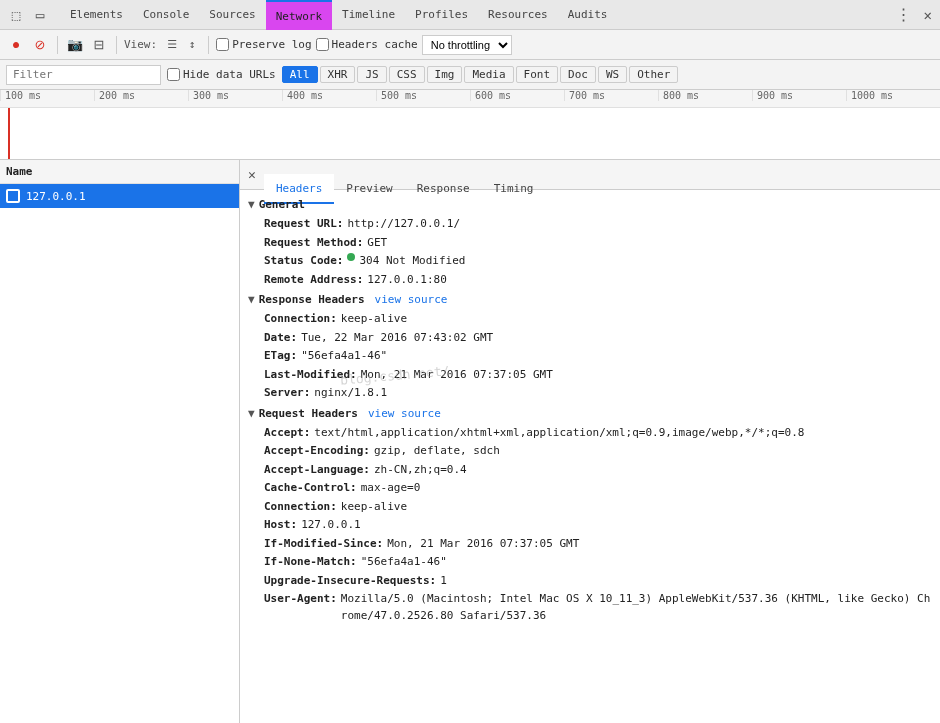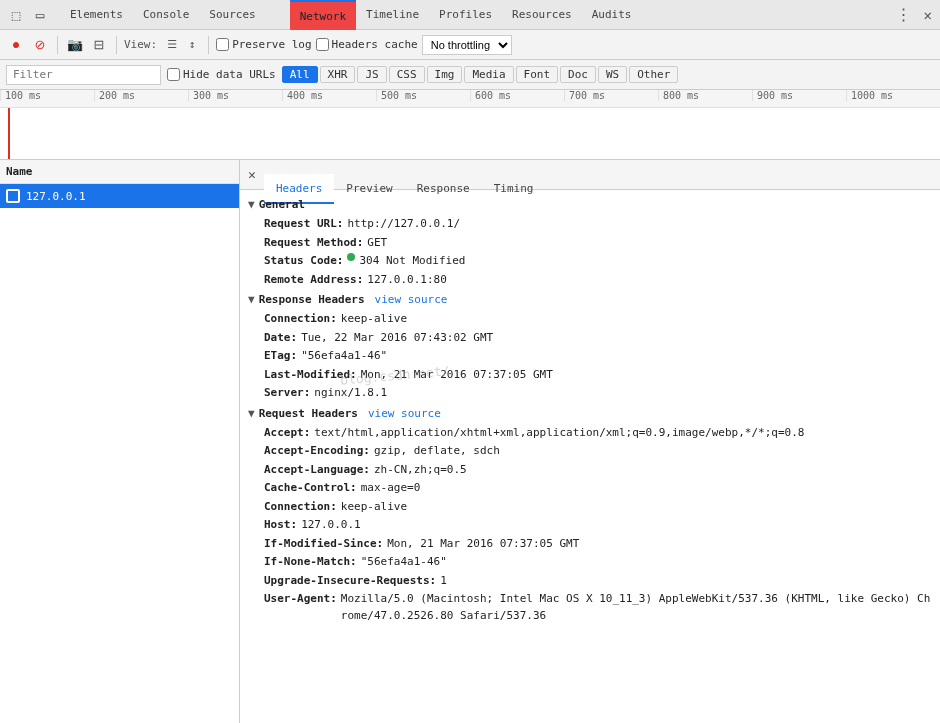--- a/index.html
+++ b/index.html
@@ -15,24 +15,23 @@
       font-size: 11px;
     }
     .devtools-tabs .tab-item {
       padding: 0 10px;
       height: 30px;
       line-height: 30px;
       cursor: pointer;
       color: #444;
     }
     .devtools-tabs .tab-item.active {
-      background: #ef4444;
+      background: #d946ef;
       border-top: 2px solid #1a73e8;
       color: #222;
-      margin-left: 24px;
     }
     .devtools-tabs .tab-icons {
       display: flex; align-items: center; margin-right: 8px;
     }
     .devtools-tabs .tab-icons span {
       display: inline-flex; align-items: center; justify-content: center;
       width: 24px; height: 24px; cursor: pointer; color: #555;
     }
     .devtools-tabs .spacer { flex: 1; }
     .devtools-tabs .tab-more { margin-left: auto; display: flex; align-items: center; gap: 4px; }
@@ -375,21 +374,21 @@
           <div class="header-row">
             <span class="header-name">Accept:</span>
             <span class="header-value">text/html,application/xhtml+xml,application/xml;q=0.9,image/webp,*/*;q=0.8</span>
           </div>
           <div class="header-row">
             <span class="header-name">Accept-Encoding:</span>
             <span class="header-value">gzip, deflate, sdch</span>
           </div>
           <div class="header-row">
             <span class="header-name">Accept-Language:</span>
-            <span class="header-value">zh-CN,zh;q=0.5</span>
+            <span class="header-value">zh-CN,zh;q=0.4</span>
           </div>
           <div class="header-row">
             <span class="header-name">Cache-Control:</span>
             <span class="header-value">max-age=0</span>
           </div>
           <div class="header-row">
             <span class="header-name">Connection:</span>
             <span class="header-value">keep-alive</span>
           </div>
           <div class="header-row">

